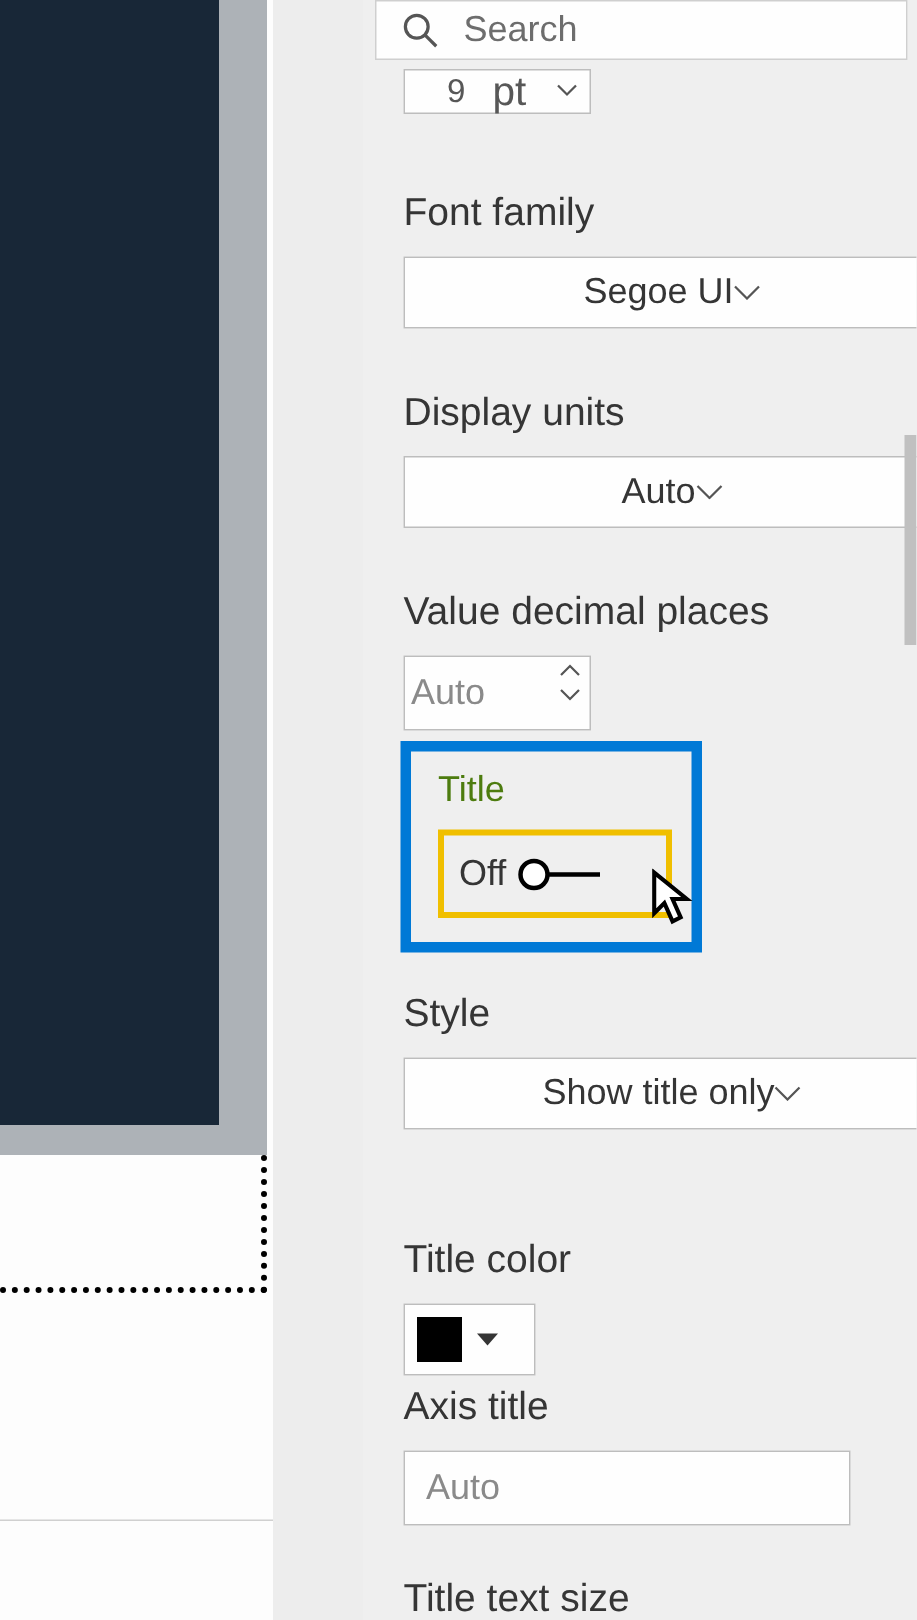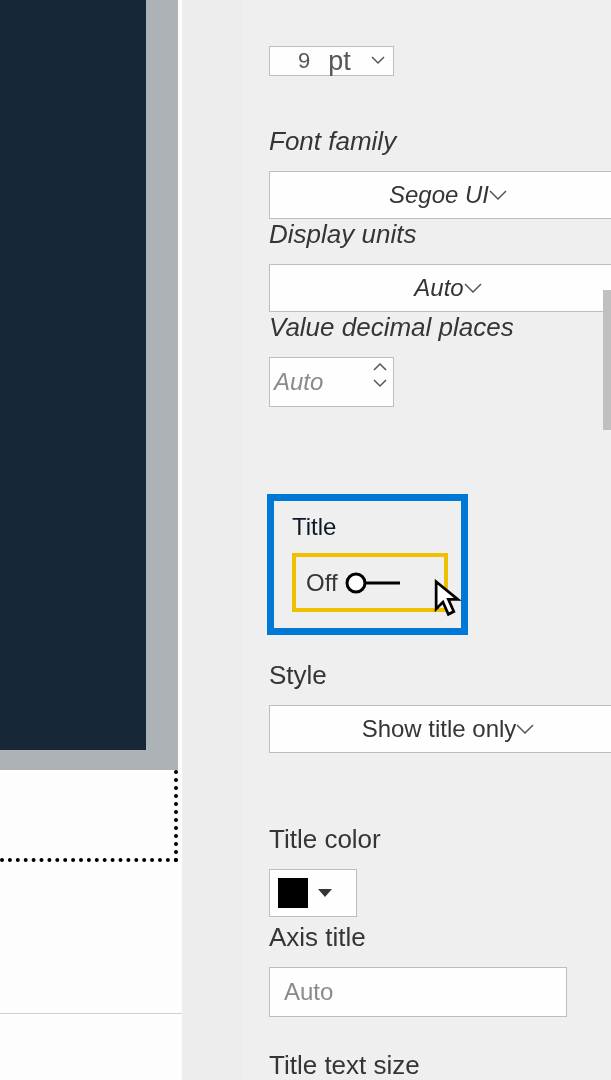--- a/index.html
+++ b/index.html
@@ -115,21 +115,21 @@
       font-size: 27px;
       color: #575757;
       padding-left: 18px;
     }
     .pt-chevron {
       position: absolute;
       right: 8px;
       top: 8px;
     }
     .field-group {
-      font-style: italic;
+      margin-bottom: 40px;
     }
     .field-label {
       font-size: 26px;
       color: #353535;
       margin-bottom: 14px;
       display: block;
     }
     .dropdown {
       width: 358px;
       height: 48px;
@@ -175,21 +175,21 @@
       top: 448px;
       left: -2px;
       width: 201px;
       height: 141px;
       border: 7px solid #0079d6;
       padding-top: 12px;
       padding-left: 18px;
     }
     .title-label {
       font-size: 24px;
-      color: #0f172a;
+      color: #4d7c0f;
       margin-bottom: 12px;
     }
     .toggle-container {
       width: 156px;
       height: 59px;
       border: 4px solid #f0bf00;
       display: flex;
       align-items: center;
       padding-left: 10px;
       position: relative;
@@ -281,20 +281,27 @@
   <div class="canvas-picture">
     <div class="canvas-picture-inner"></div>
   </div>
   <div class="dotted-border"></div>
   <div class="divider-h"></div>
 </div>
 
 <div class="pane-divider"></div>
 
 <div class="properties-pane">
+  <div class="search-box">
+    <svg class="search-icon-svg" viewBox="0 0 24 24" fill="none" stroke="#555" stroke-width="2">
+      <circle cx="10" cy="10" r="7"></circle>
+      <line x1="15" y1="15" x2="22" y2="22"></line>
+    </svg>
+    <span class="search-placeholder">Search</span>
+  </div>
 
   <div class="props-content">
 
     <div class="pt-box">
       <span class="pt-val">9</span>
       <span class="pt-unit">pt</span>
       <svg class="pt-chevron" width="14" height="10" viewBox="0 0 14 8" fill="none" stroke="#555" stroke-width="1.5">
         <polyline points="1,1 7,7 13,1"></polyline>
       </svg>
     </div>

